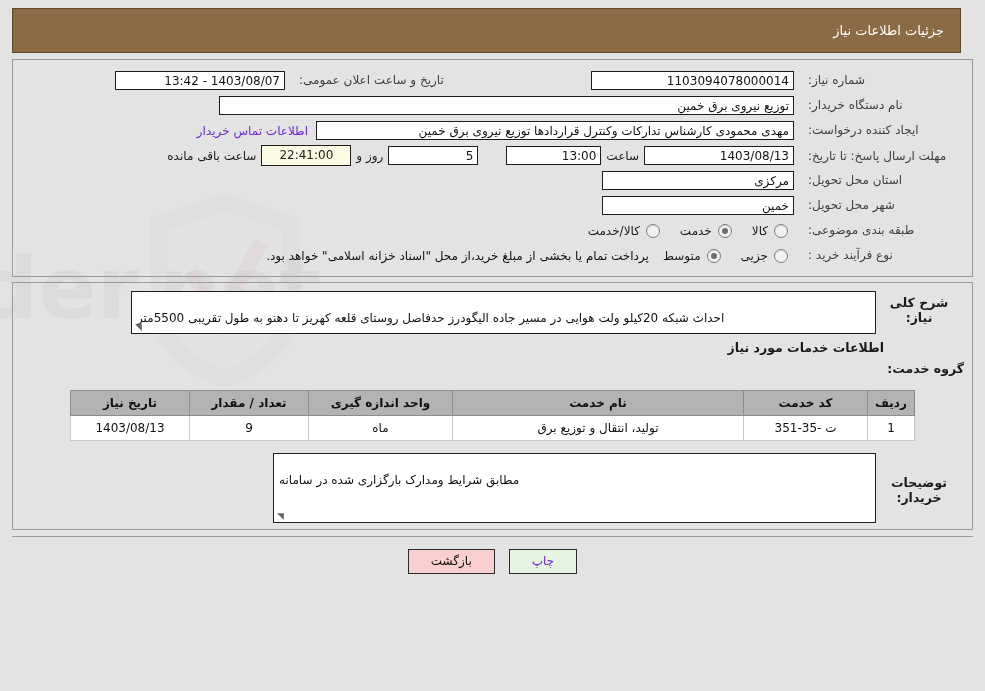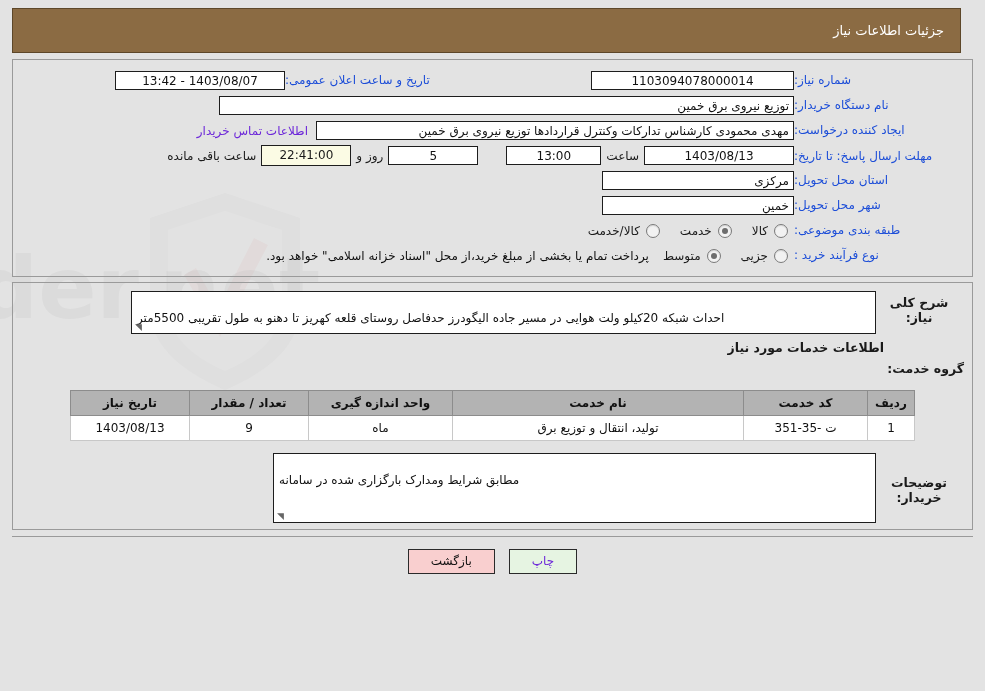--- a/index.html
+++ b/index.html
@@ -67,38 +67,37 @@
 
   .row {
     display: flex;
     align-items: center;
     margin-bottom: 4px;
     min-height: 21px;
   }
   .lbl {
     text-align: left;
     font-size: 12px;
-    color: #1d4ed8;
-    padding-left: 0;
+    color: #404040;
+    padding-left: 14px;
     box-sizing: border-box;
     line-height: 15px;
     flex: 0 0 auto;
   }
   .lbl-w {
     width: 170px;
   }
   .fld {
     background: #ffffff;
     border: 1px solid #1d1d1d;
     height: 19px;
     line-height: 19px;
     font-size: 12px;
     padding: 0 4px;
     box-sizing: border-box;
-    text-align: center;
     color: #111;
     overflow: hidden;
     white-space: nowrap;
   }
   .fld.right { text-align: right; }
 
   .link {
     color: #6d28d9;
     font-size: 12px;
     cursor: pointer;

